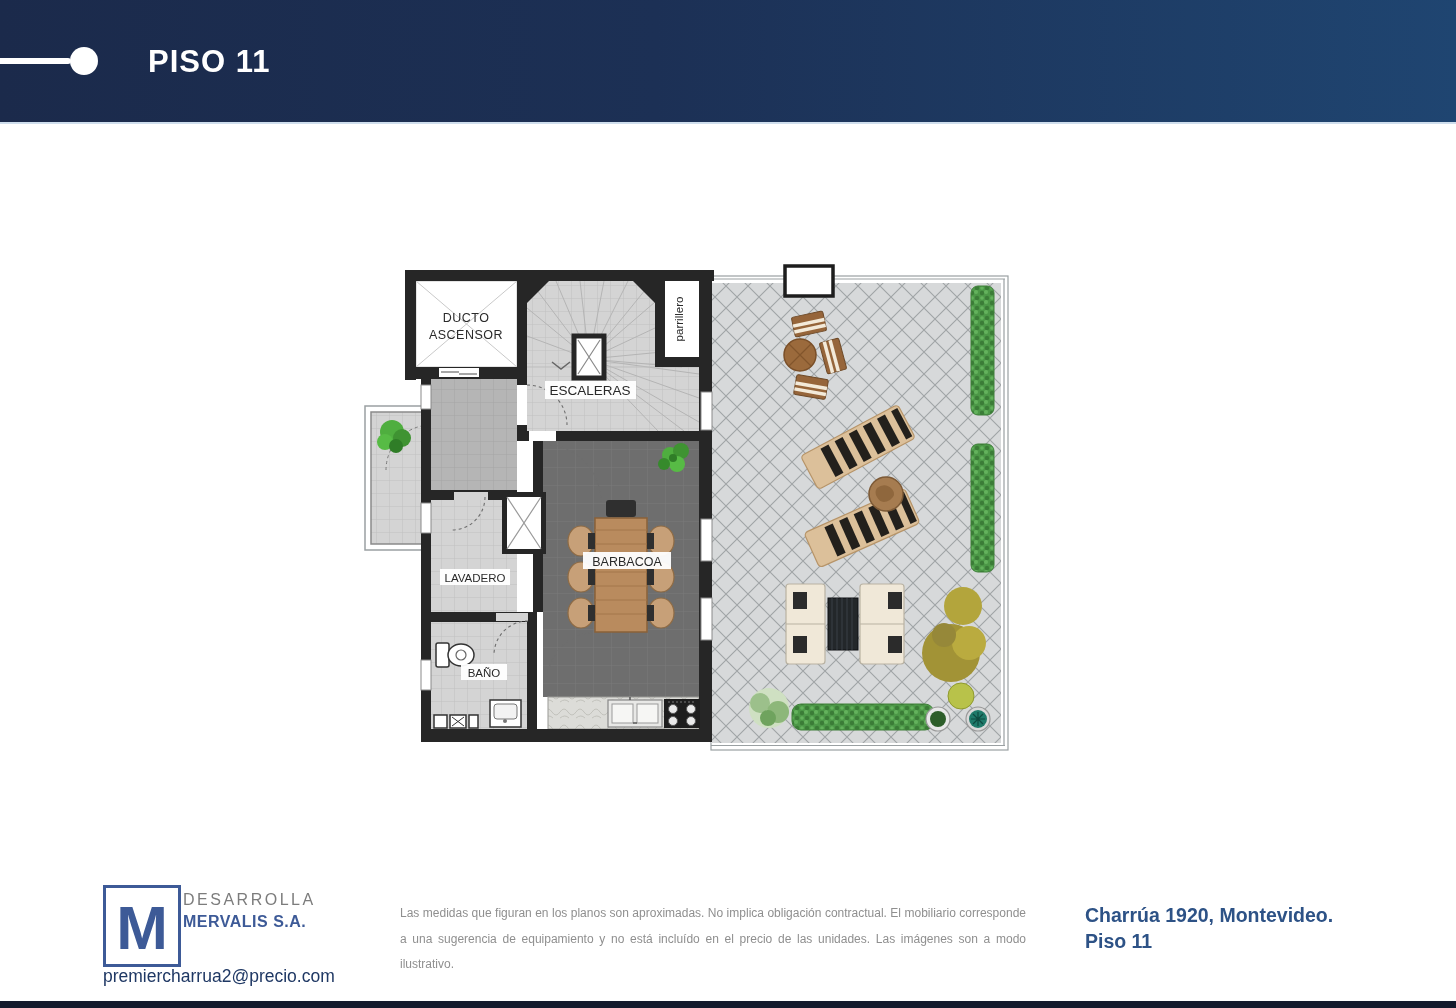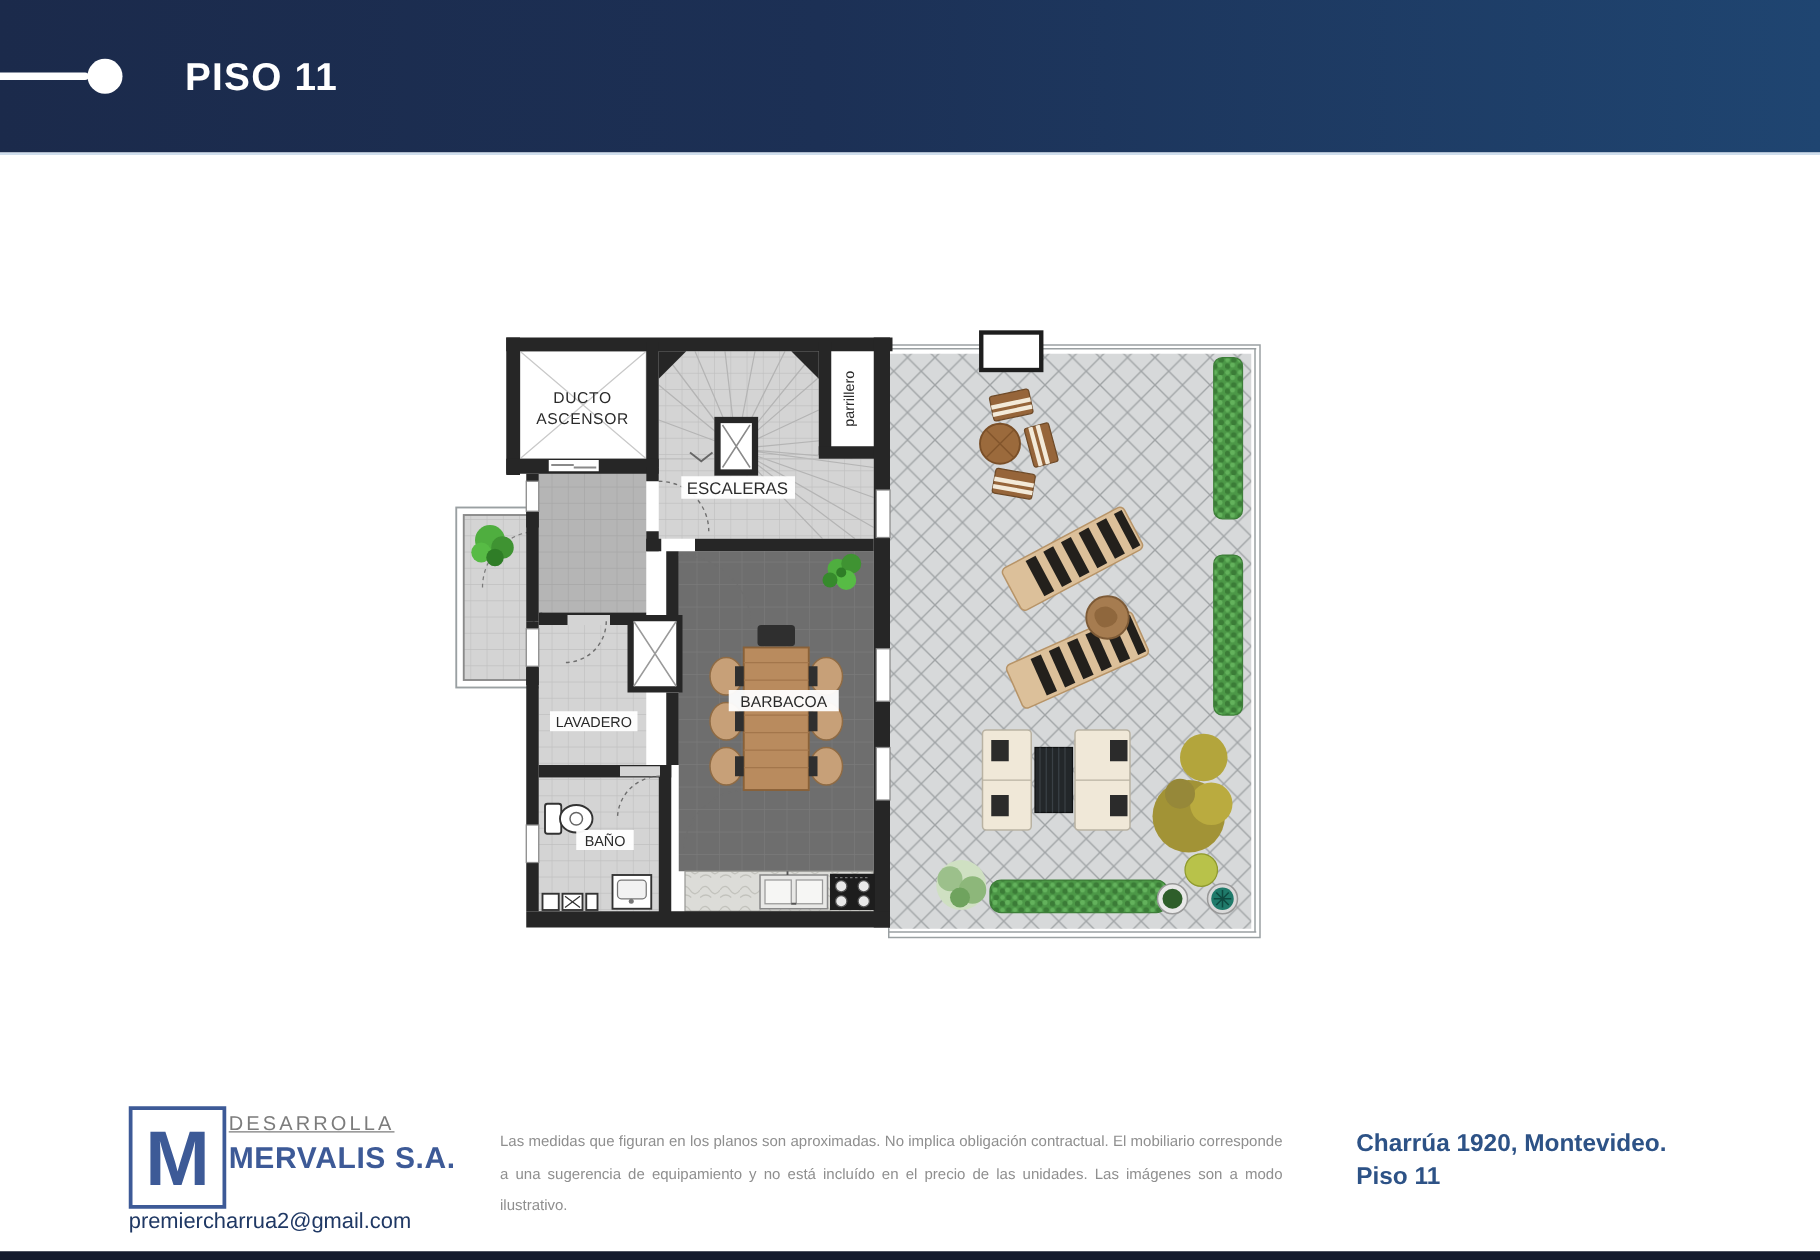--- a/index.html
+++ b/index.html
@@ -27,24 +27,24 @@
   
   .plan-svg{position:absolute;left:355px;top:255px;width:660px;height:510px;}
   .lbl{font-family:"Liberation Sans",sans-serif;fill:#2a2a2a;}
   
   .logo-box{
     position:absolute;left:103px;top:885px;width:72px;height:76px;
     border:3px solid #3d5a97;display:flex;align-items:center;justify-content:center;
   }
   .logo-letter{font-size:62px;font-weight:bold;color:#3d5a97;line-height:1;transform:translateY(2px);}
   .company-line1{
-    position:absolute;left:183px;top:891px;font-size:16px;color:#7c7c7c;letter-spacing:2.5px;text-decoration:underline;
+    position:absolute;left:183px;top:891px;font-size:16px;color:#7c7c7c;letter-spacing:2.5px;
   }
   .company-line2{
-    position:absolute;left:183px;top:913px;font-size:24px;font-weight:bold;color:#3d5a97;letter-spacing:.5px;
+    position:absolute;left:183px;top:913px;font-size:16px;font-weight:bold;color:#3d5a97;letter-spacing:.5px;
   }
   .email{
     position:absolute;left:103px;top:966px;font-size:17.5px;color:#1f3864;
   }
   .disclaimer{
     position:absolute;left:400px;top:901px;width:626px;
     font-size:12px;line-height:25.5px;color:#8f8f8f;text-align:justify;
   }
   .project-block{
     position:absolute;left:1085px;top:902px;font-size:19.5px;font-weight:bold;color:#2d5286;line-height:26px;
@@ -356,21 +356,21 @@
     <rect x="461" y="664" width="46" height="16" fill="#ffffff" opacity=".95"></rect>
     <text class="lbl" x="484" y="676.5" text-anchor="middle" font-size="11.5">BAÑO</text>
   </g>
 </svg>
 
 <div class="logo-box">
   <span class="logo-letter">M</span>
 </div>
 <div class="company-line1">DESARROLLA</div>
 <div class="company-line2">MERVALIS S.A.</div>
-<div class="email">premiercharrua2@gmail.com</div>
+<div class="email">premiercharrua2@precio.com</div>
 
 <div class="disclaimer">Las medidas que figuran en los planos son aproximadas. No implica obligación contractual. El mobiliario corresponde a una sugerencia de equipamiento y no está incluído en el precio de las unidades. Las imágenes son a modo ilustrativo.</div>
 
 <div class="project-block">
   <div>Charrúa 1920, Montevideo.</div>
   <div>Piso 11</div>
 </div>
 
 <div class="bottom-bar"></div>
 

